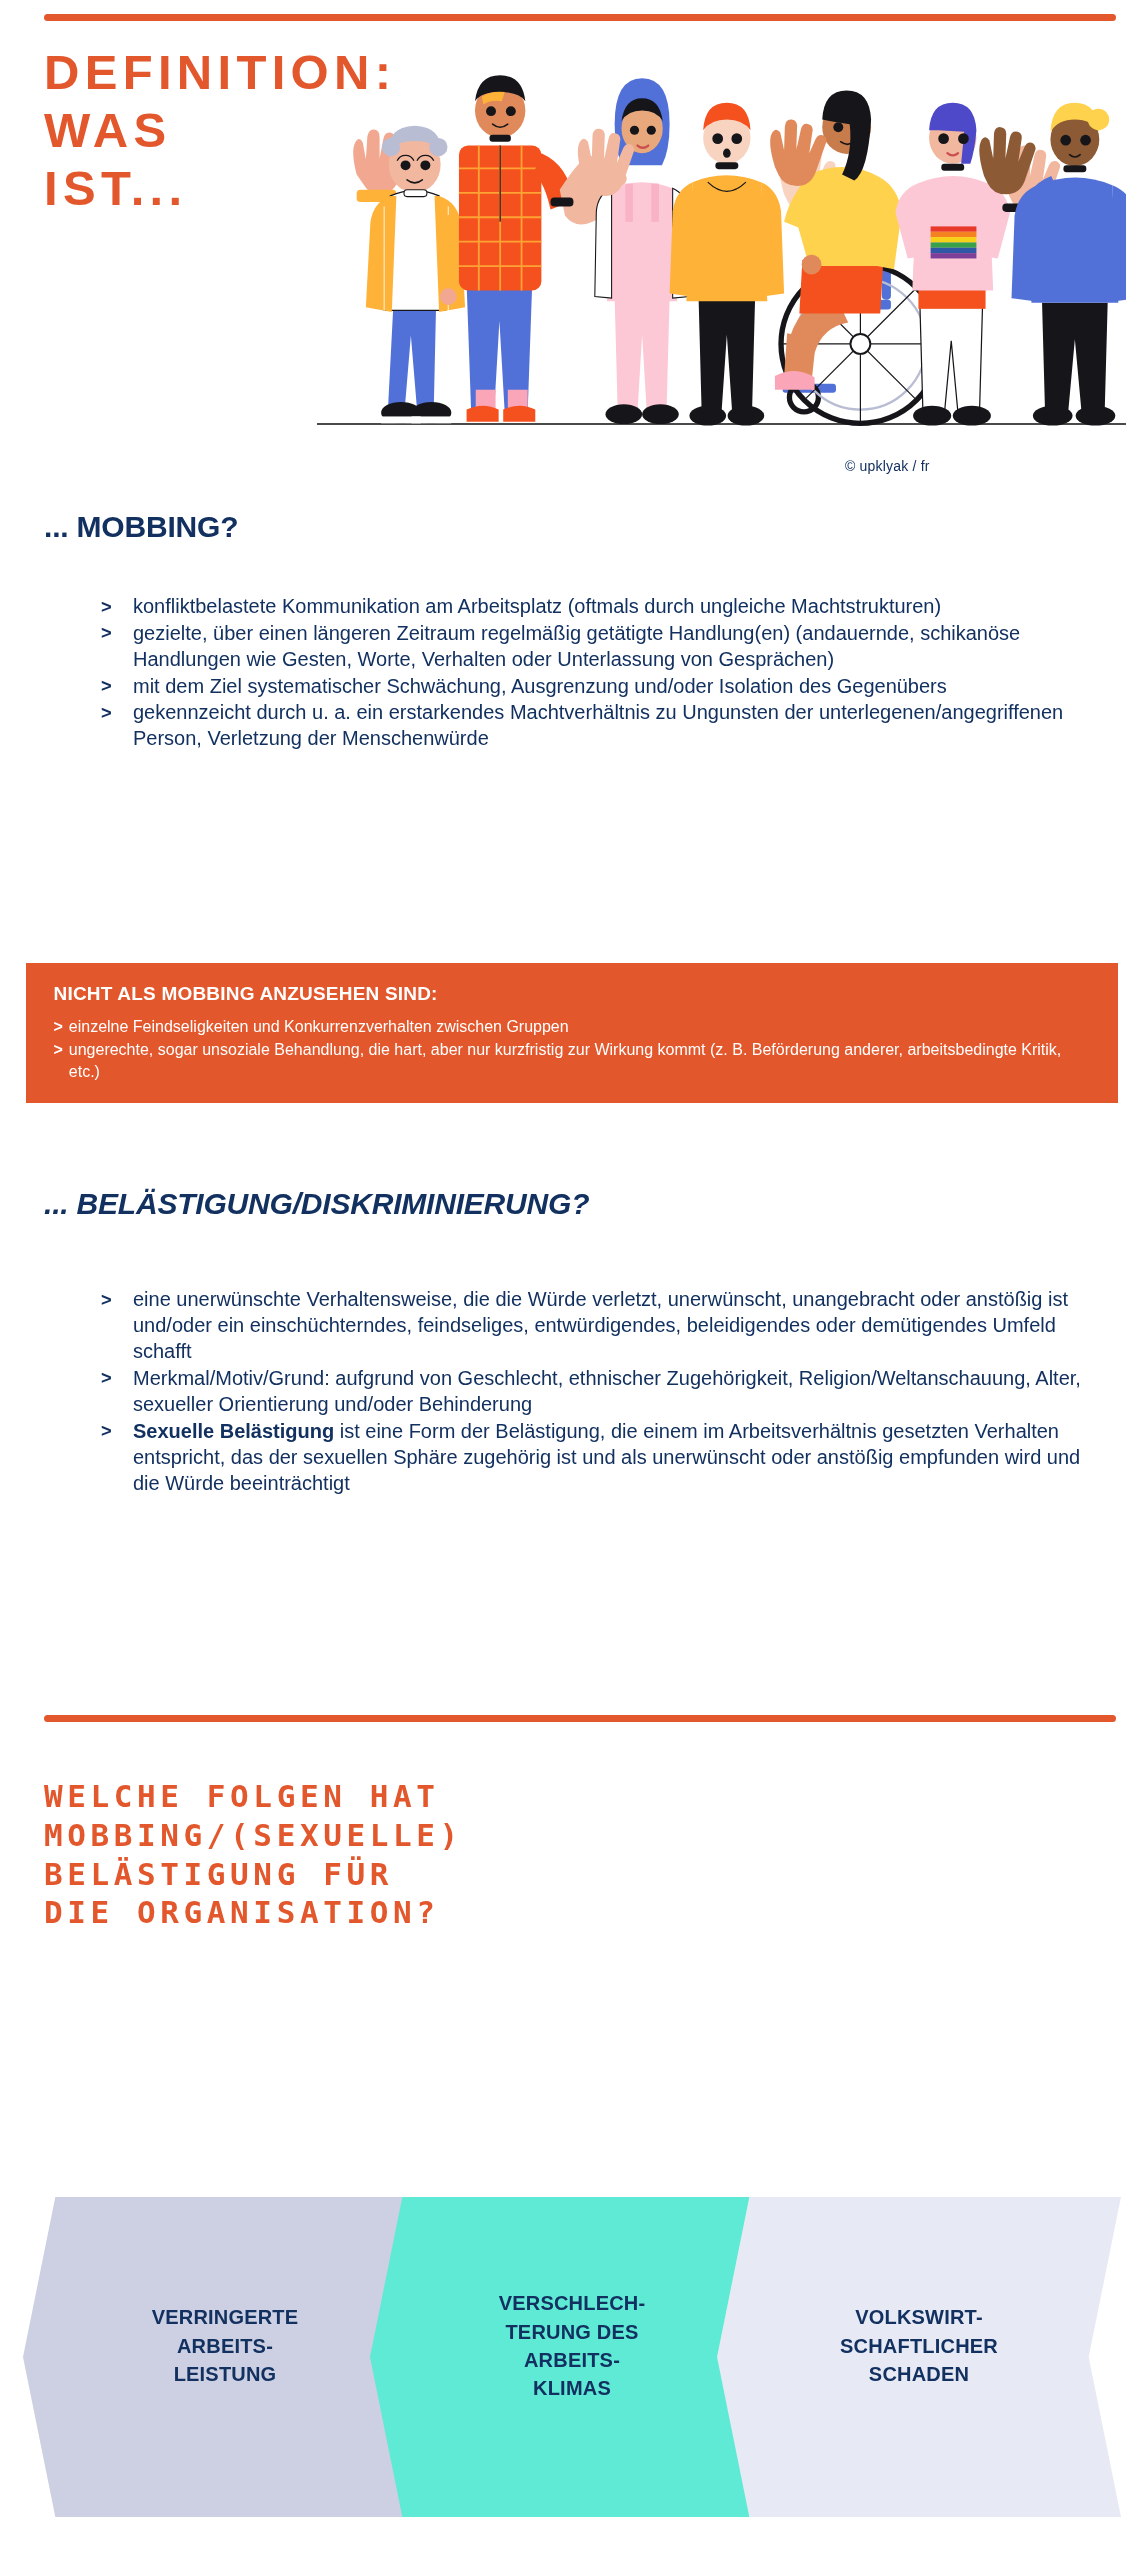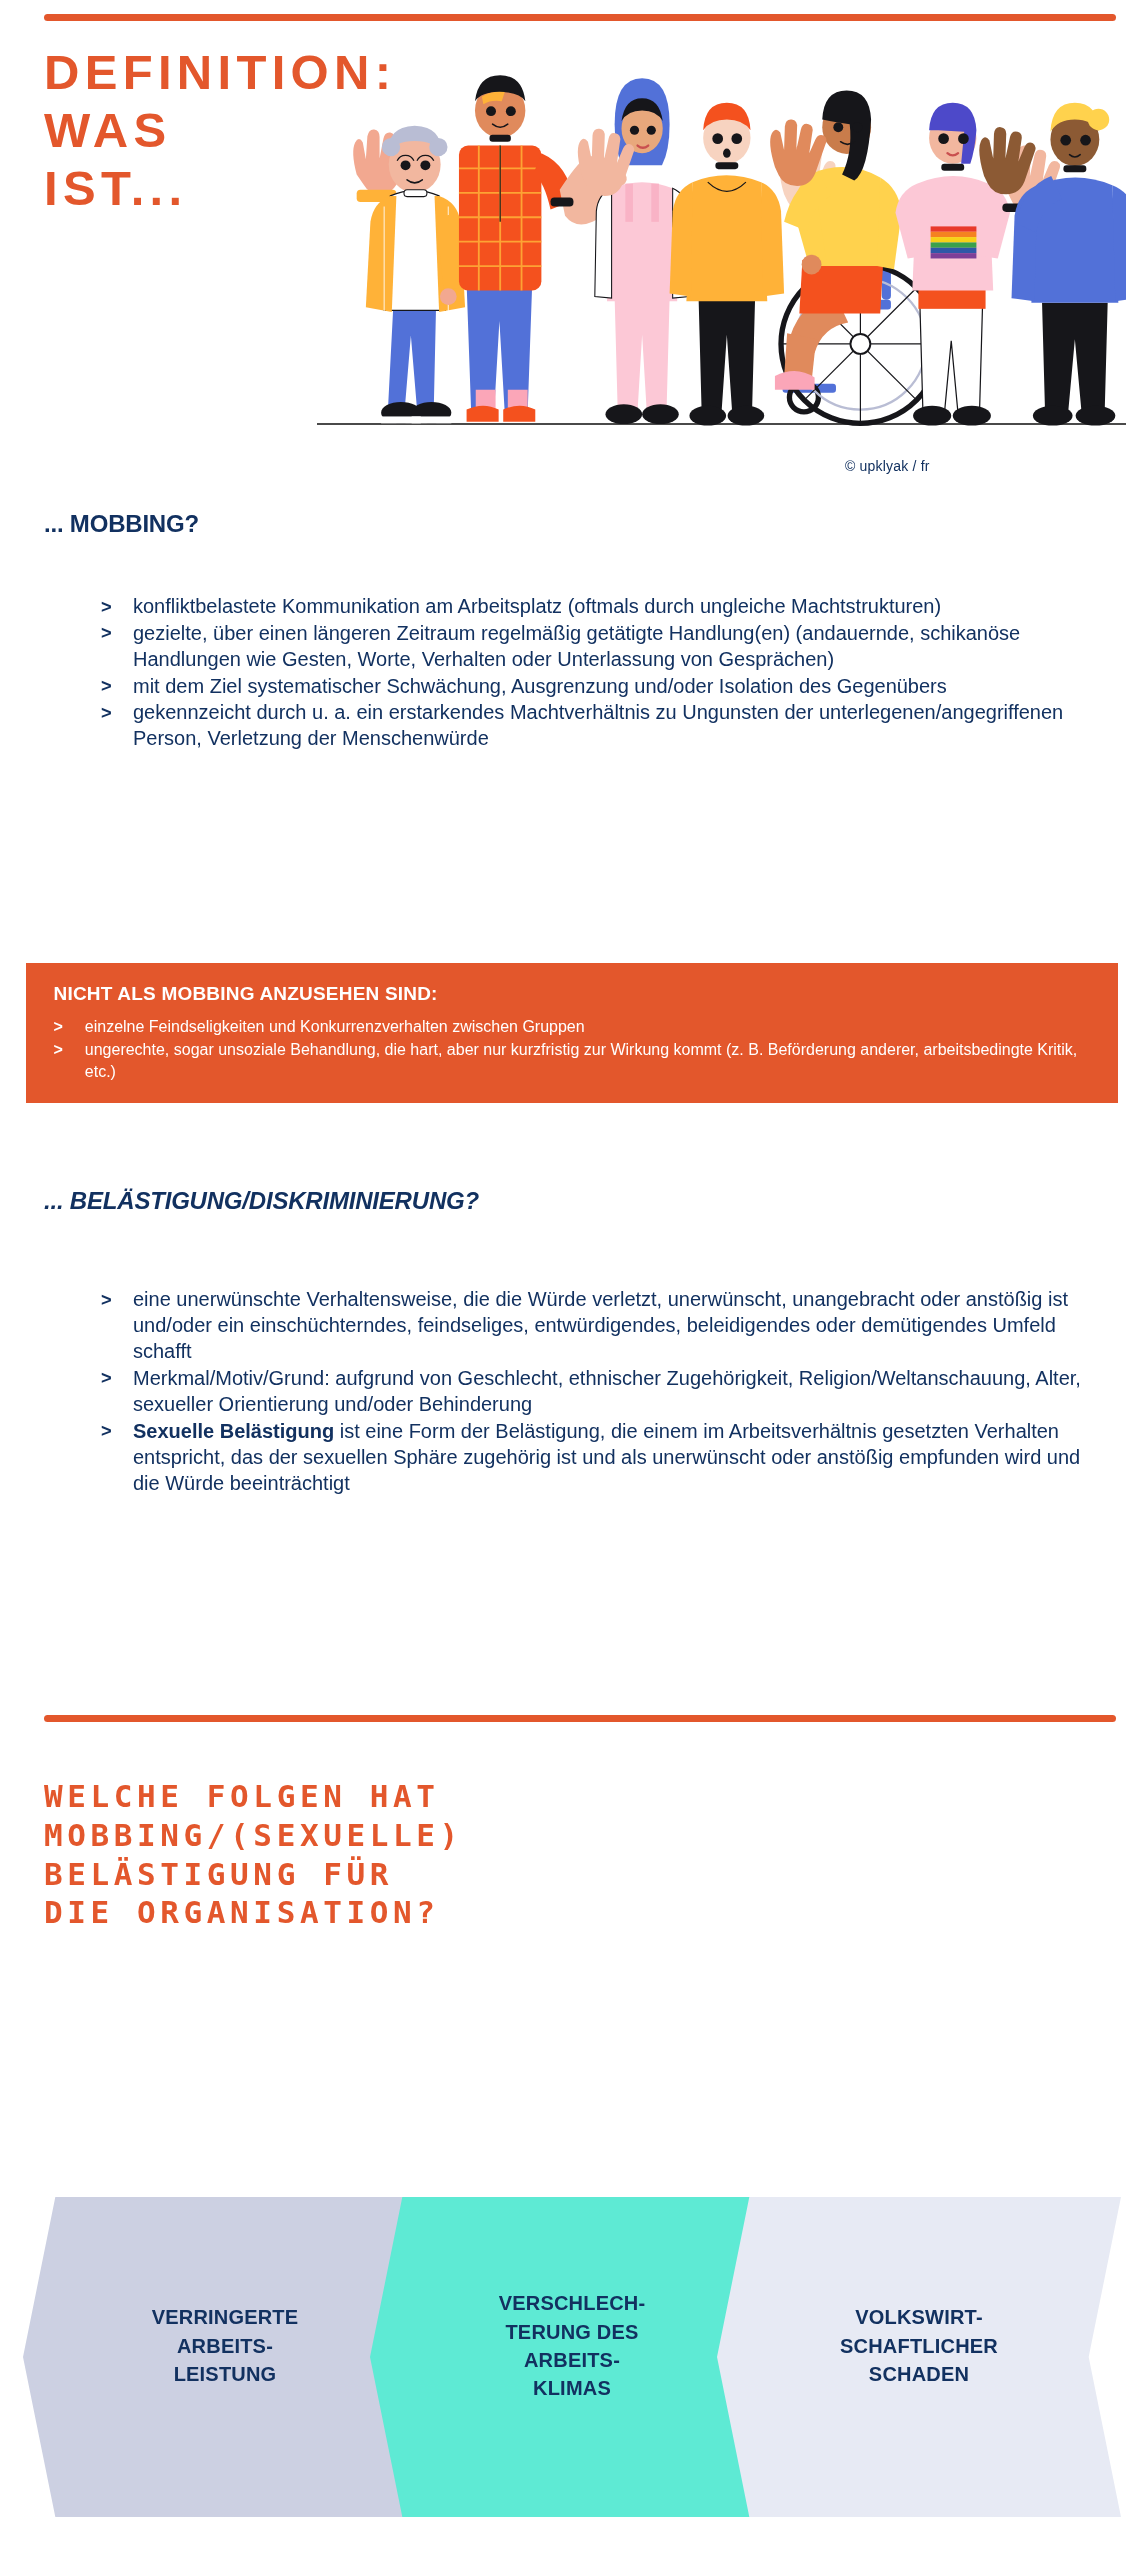--- a/index.html
+++ b/index.html
@@ -54,21 +54,21 @@
     position:absolute;
     left:845px; top:458px;
     font-size:14px;
     color:#123160;
     letter-spacing:0.2px;
   }
 
   
   .sec-head {
     position:absolute;
-    font-size:24px;
+    font-size:30px;
     font-weight:700;
     color:#123160;
     letter-spacing:-0.2px;
     white-space:nowrap;
   }
 
   
   .bullets { position:absolute; }
   .bullet {
     position:relative;
@@ -103,21 +103,21 @@
     padding:0;
   }
   .callout ul { list-style:none; margin-top:10.7px; }
   .callout li {
     display:flex;
     font-size:16px;
     line-height:1.33;
     margin-bottom:2.3px;
   }
   .callout li .mark { flex:0 0 auto; width:15.3px; font-weight:700; }
-  .callout li .txt { flex:1 1 auto;margin-left:16px; }
+  .callout li .txt { flex:1 1 auto; }
 
   
   .big-q {
     position:absolute;
     left:44px;
     font-family:"DejaVu Sans Mono", monospace;
     font-size:31px;
     font-weight:700;
     letter-spacing:4.6px;
     line-height:1.25;

